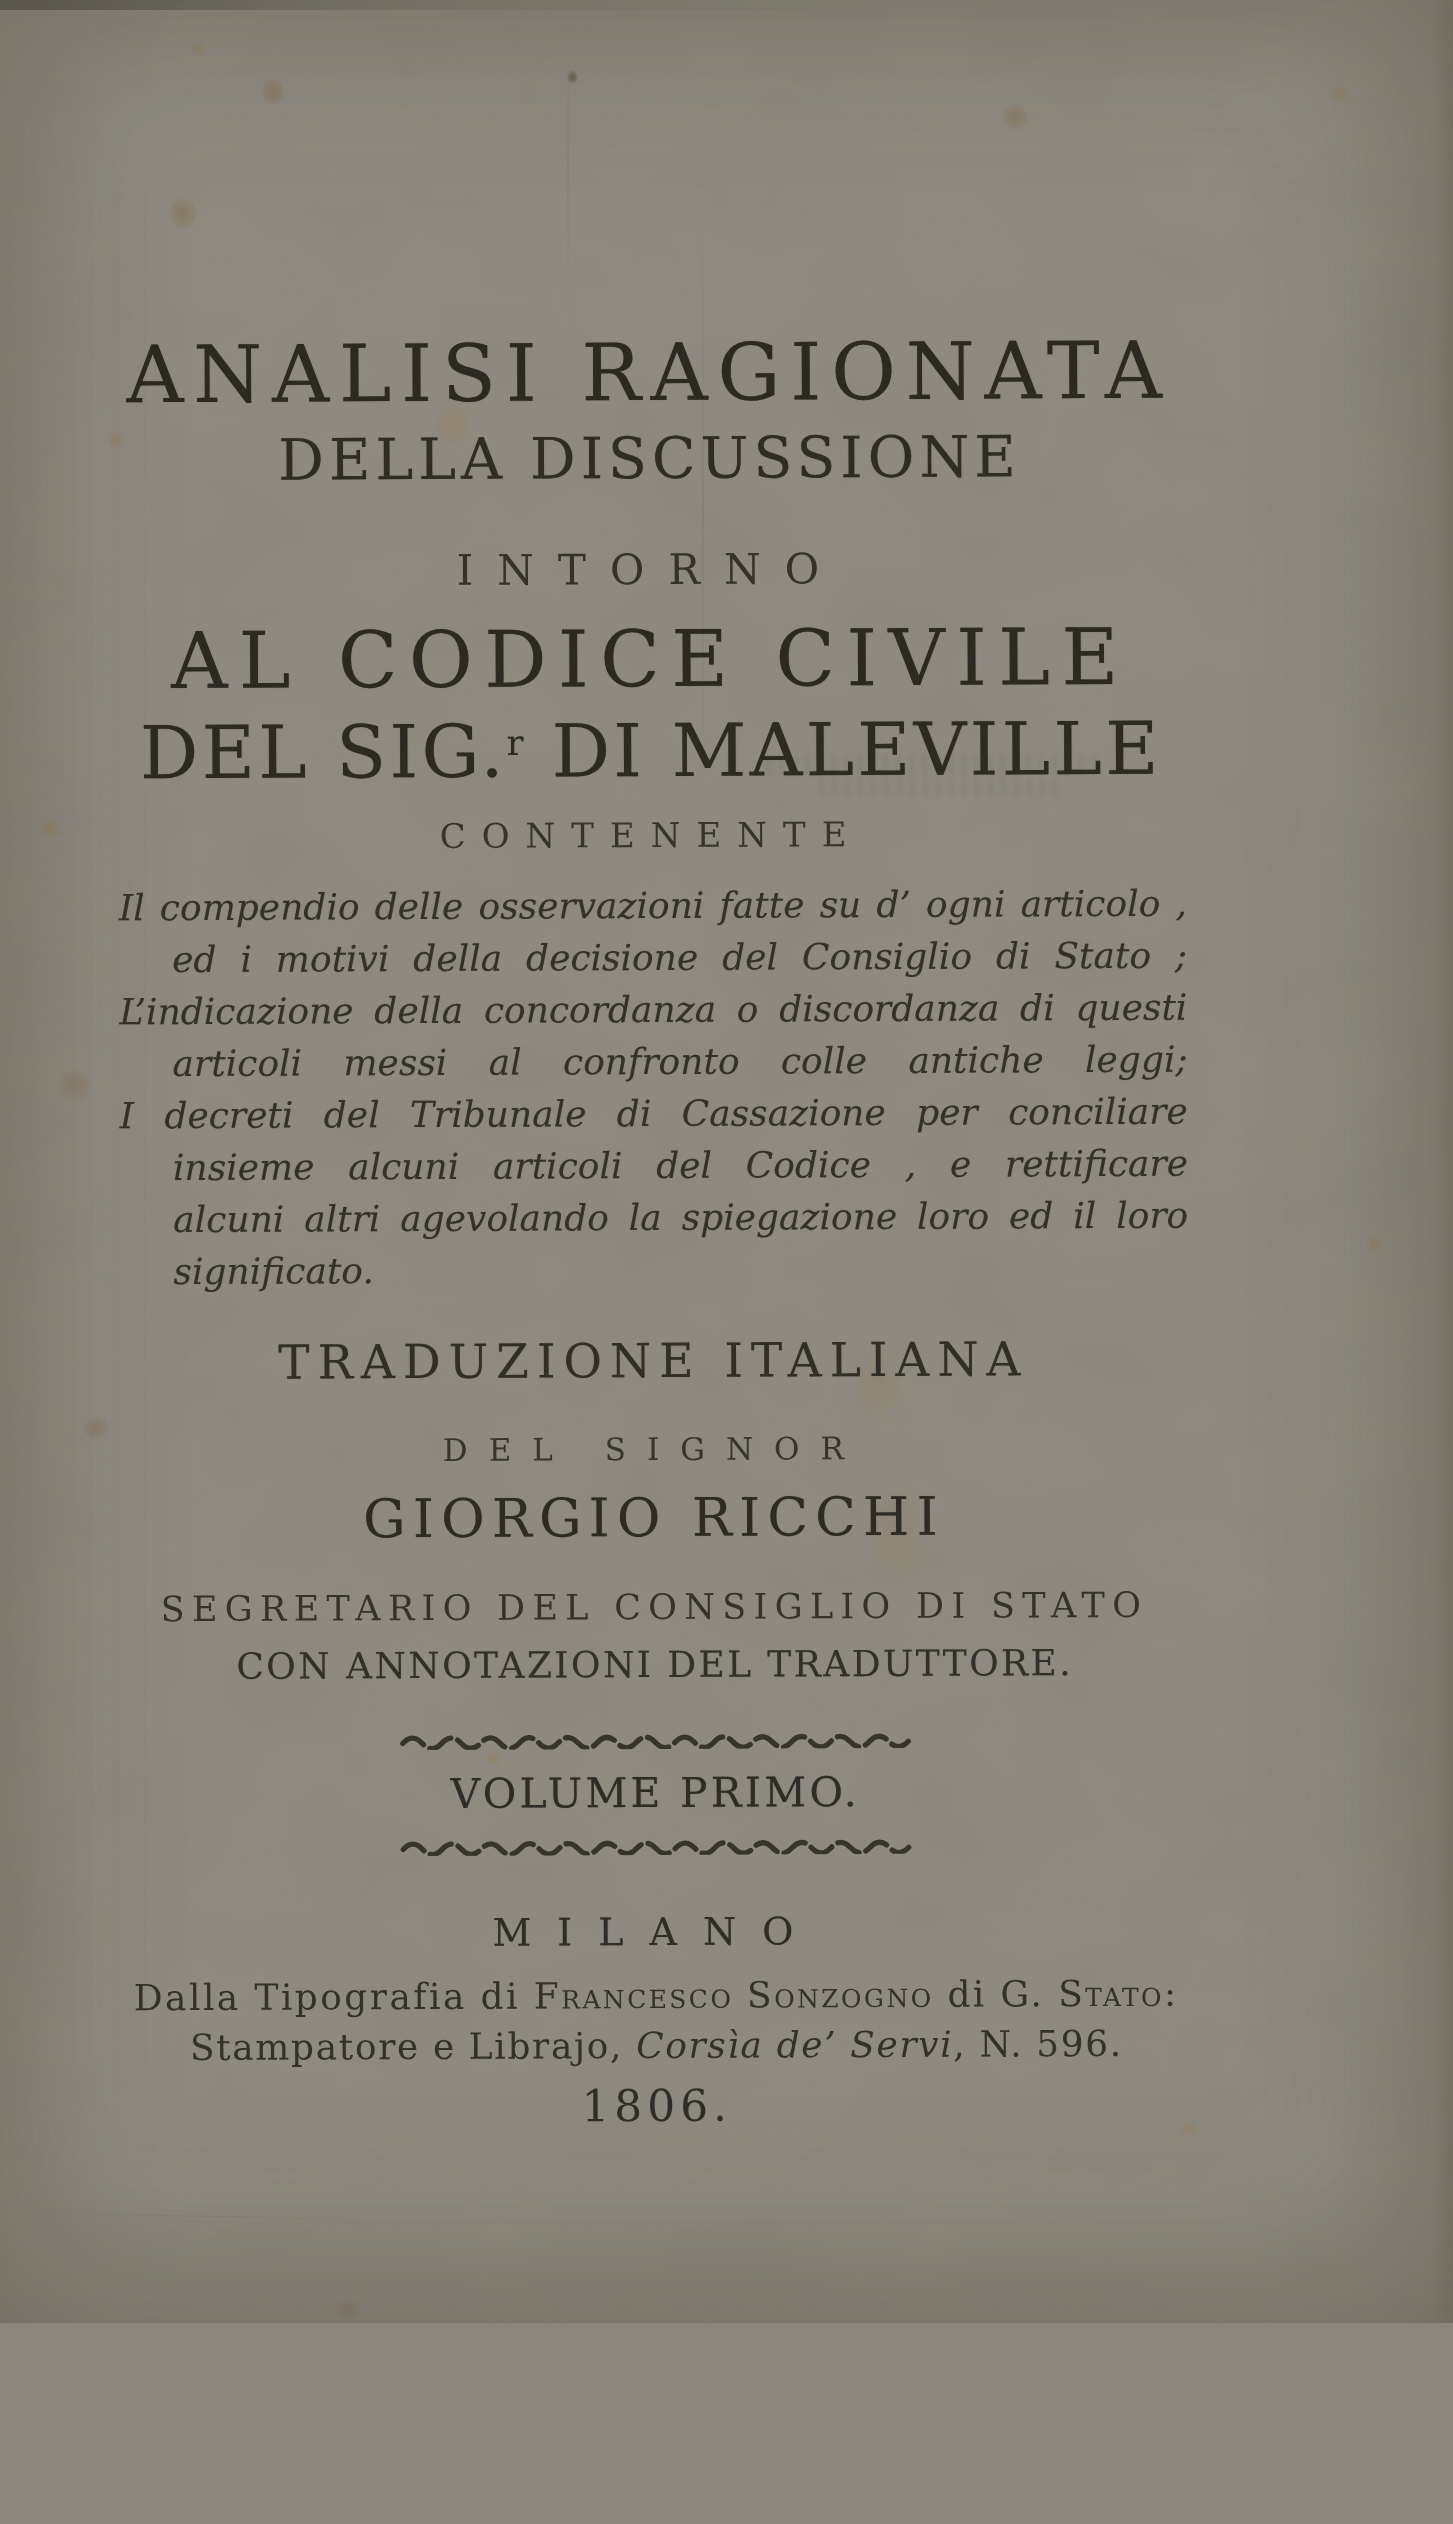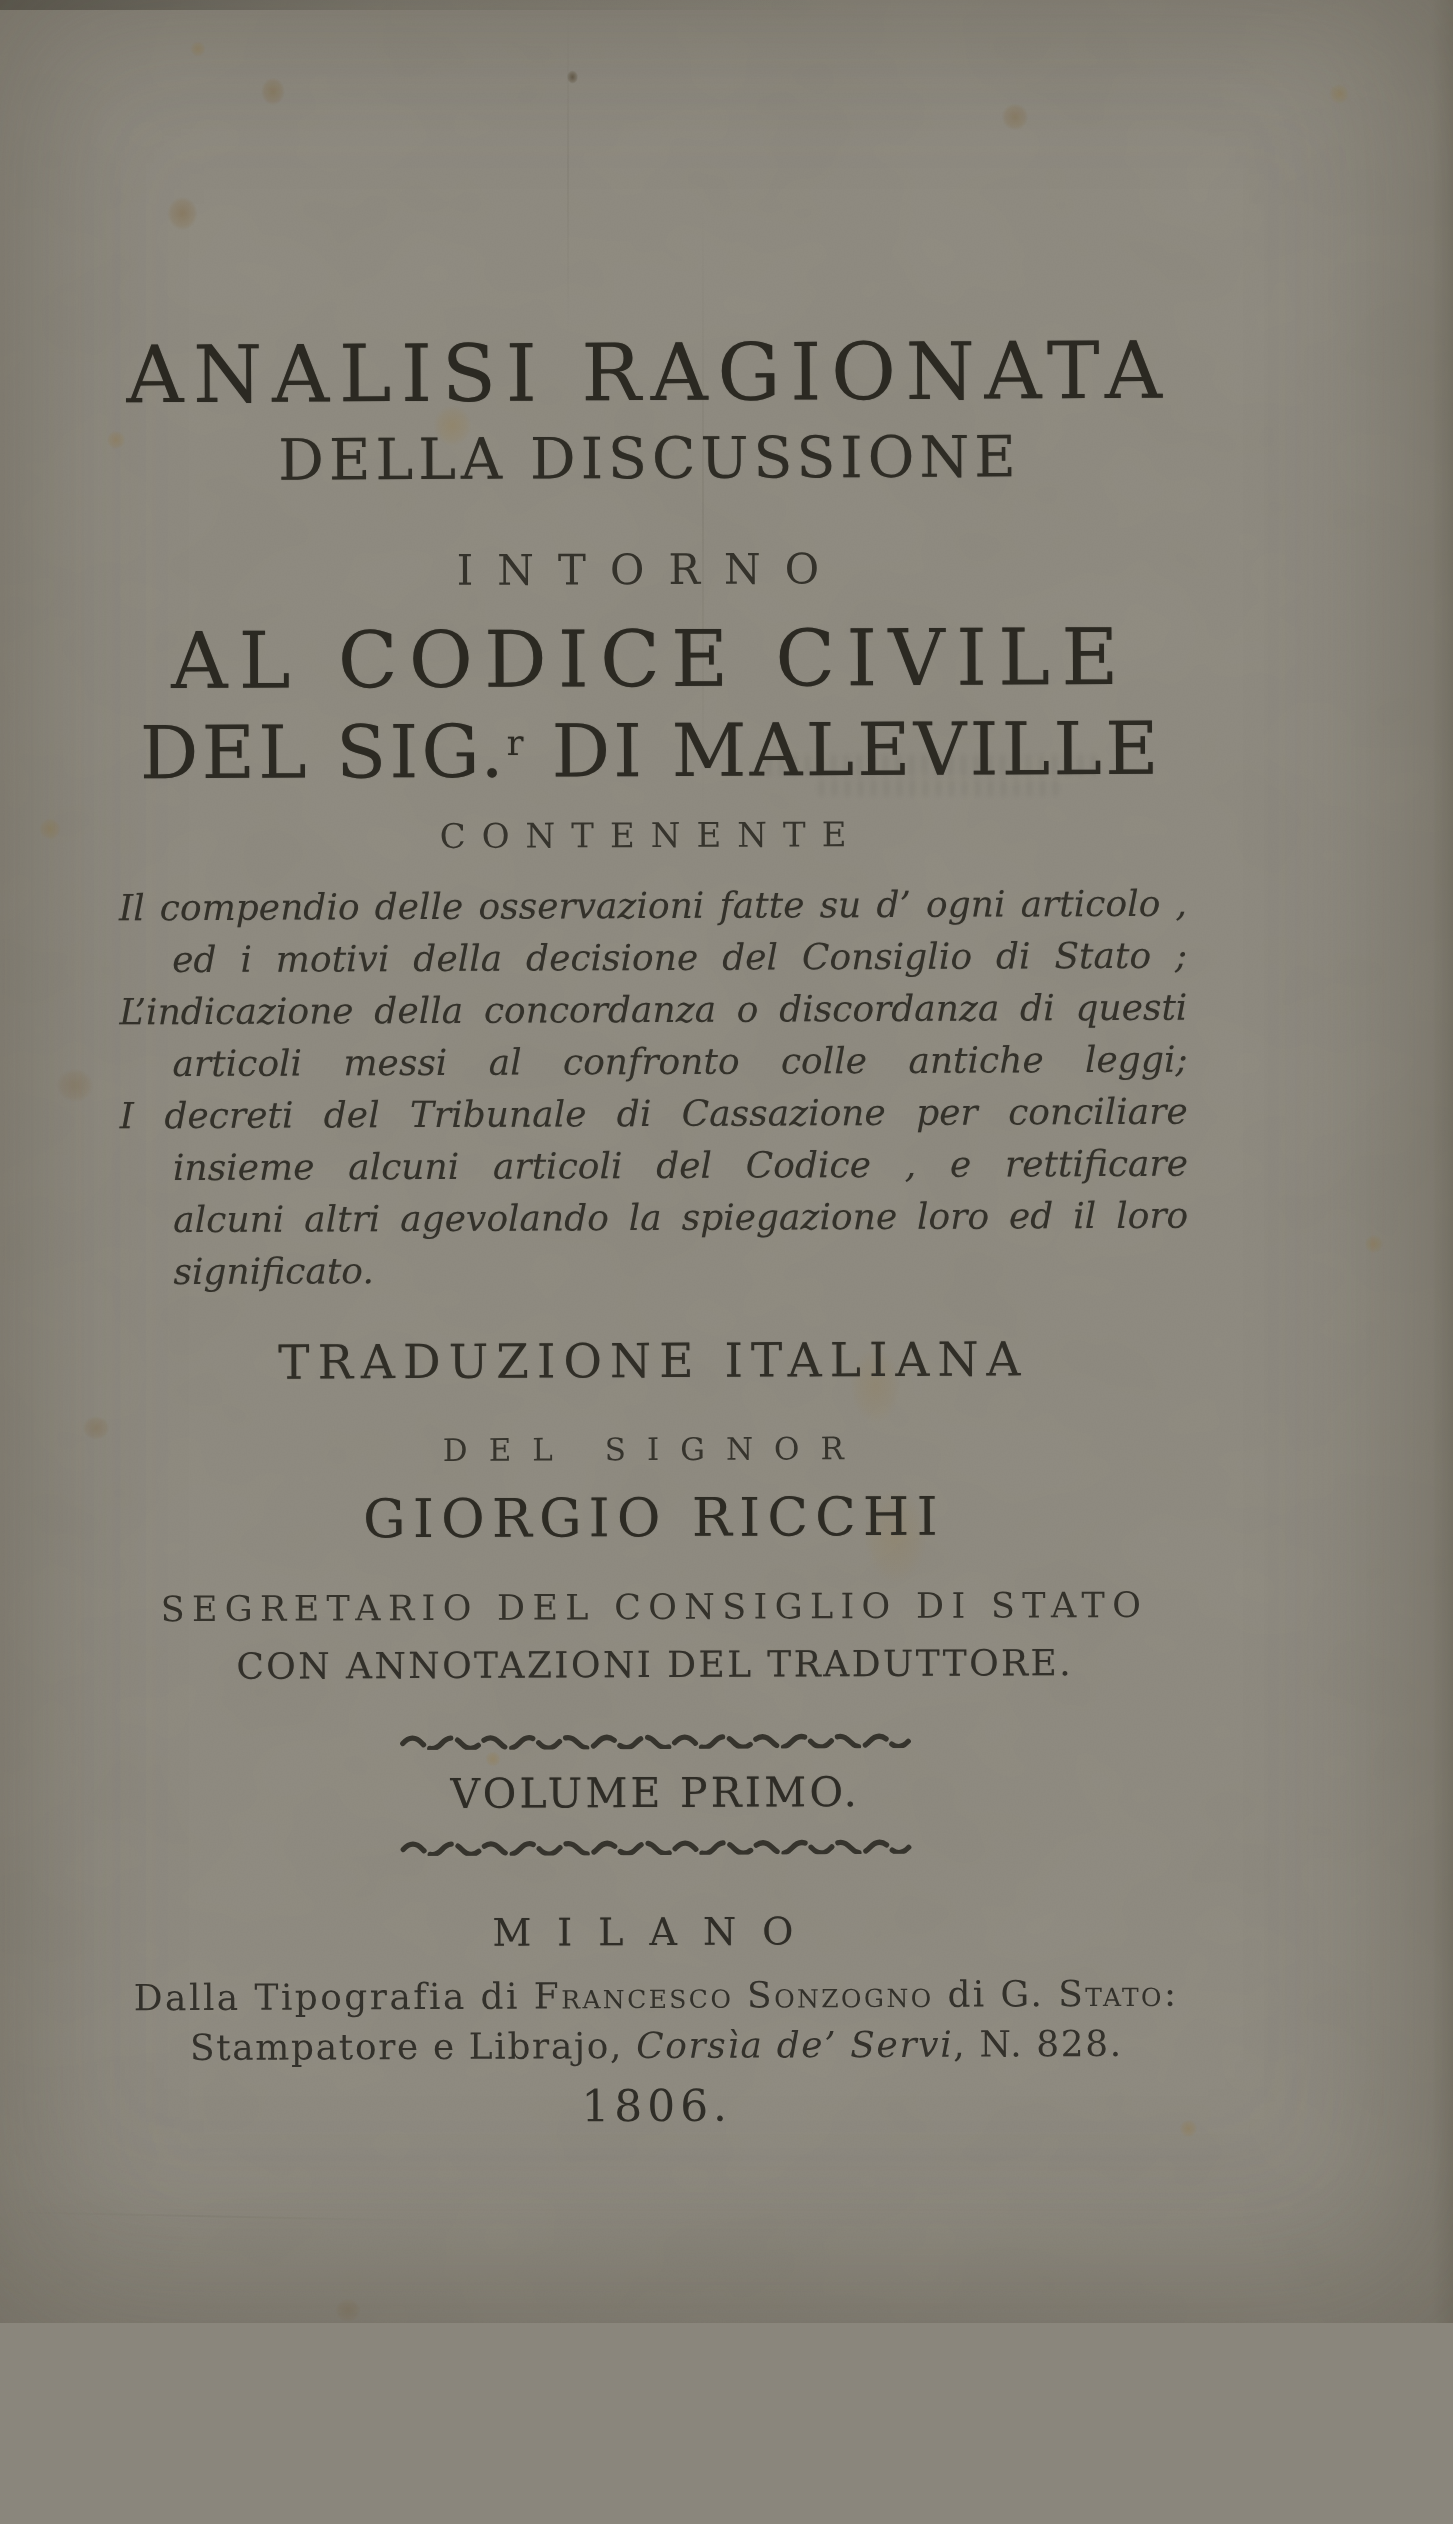--- a/index.html
+++ b/index.html
@@ -148,21 +148,21 @@
     <div class="line rule rule2">
       <svg class="squiggle" width="512" height="18" viewBox="0 0 632 22" aria-hidden="true">
         <path d="M4 14 q12 -13 24 0 t24 0 t24 0 t24 0 t24 0 t24 0 t24 0 t24 0 t24 0 t24 0 t24 0 t24 0 t24 0 t24 0 t24 0 t24 0 t24 0 t24 0 t24 0 t24 0 t24 0 t24 0 t24 0 t24 0 t24 0 t24 0" fill="none" stroke="#36342d" stroke-width="6.5" stroke-linecap="round" stroke-dasharray="30 9"></path>
       </svg>
     </div>
 
     <div class="line milano">MILANO</div>
 
     <div class="line imprint1"><span>Dalla Tipografia di </span><span class="sc">Francesco Sonzogno</span><span> di G. </span><span class="sc">Stato:</span></div>
 
-    <div class="line imprint2"><span>Stampatore e Librajo, </span><span class="it">Corsìa de’ Servi</span><span>, N. 828.</span></div>
+    <div class="line imprint2"><span>Stampatore e Librajo, </span><span class="it">Corsìa de’ Servi</span><span>, N. 596.</span></div>
 
     <div class="line year">1806.</div>
 
   </div>
 
   <div class="edge-top"></div>
   <div class="edge-right"></div>
   <div class="vignette"></div>
 </div>
 

